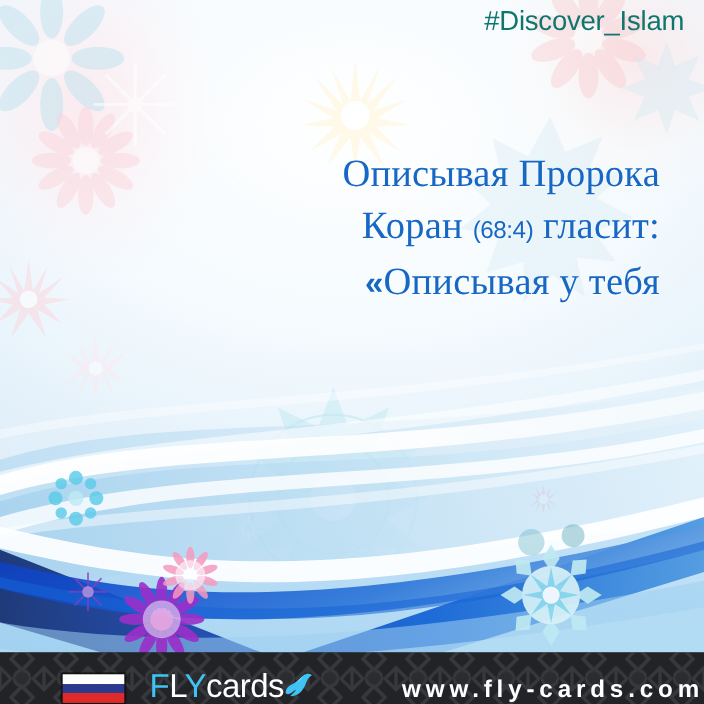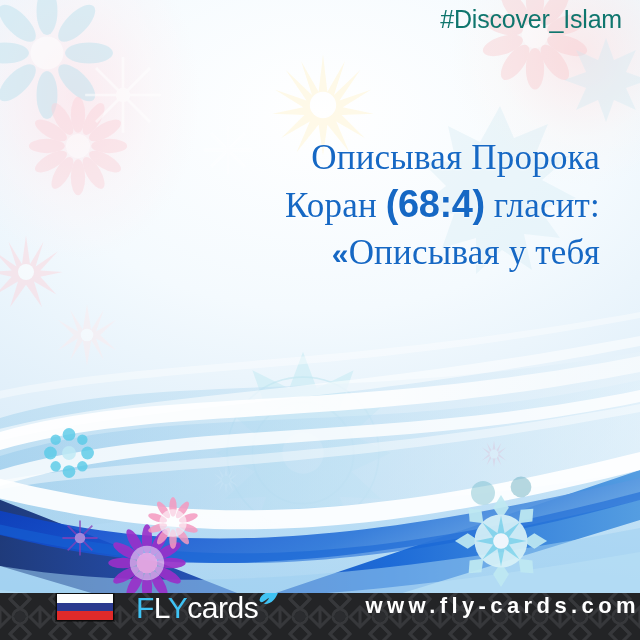--- a/index.html
+++ b/index.html
@@ -50,22 +50,22 @@
     text-align:right;
     font-family:"Liberation Serif","DejaVu Serif",serif;
     color:#1668c4;
     font-size:35px;
     line-height:47px;
     letter-spacing:.2px;
     text-shadow:0 1px 2px rgba(255,255,255,.85);
   }
   .quote .vref{
     font-family:"Liberation Sans",sans-serif;
-    font-weight:bold;
-    font-size:38px;
+    font-weight:normal;
+    font-size:22px;
     letter-spacing:-.4px;
   }
   .quote .guill{
     font-family:"Liberation Sans",sans-serif;
     font-weight:bold;
     font-size:30px;
   }
   .quote .ln{display:block;white-space:nowrap;}
 
   
@@ -85,21 +85,21 @@
     background:#262729;
     overflow:hidden;
   }
   .footer-pattern{
     position:absolute;inset:0;
     opacity:.85;
   }
   .footer-pattern svg{display:block;width:100%;height:100%;}
   .footer-inner{
     position:absolute;inset:0;
-    display:flex;align-items:flex-start;
+    display:flex;align-items:flex-end;
   }
   .flag{
     width:56px;height:26px;margin-left:56px;
     border:1px solid #0d0d0d;
     display:flex;flex-direction:column;
     box-shadow:0 0 0 1px rgba(0,0,0,.35);
     flex:0 0 auto;
   }
   .flag i{display:block;flex:1 1 33.33%;}
   .flag .f-w{background:#ffffff;}

